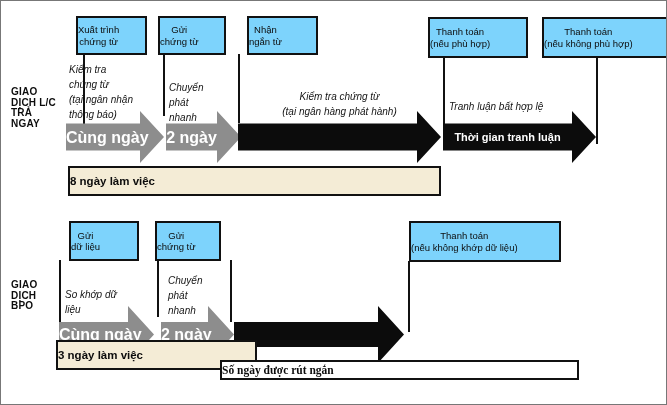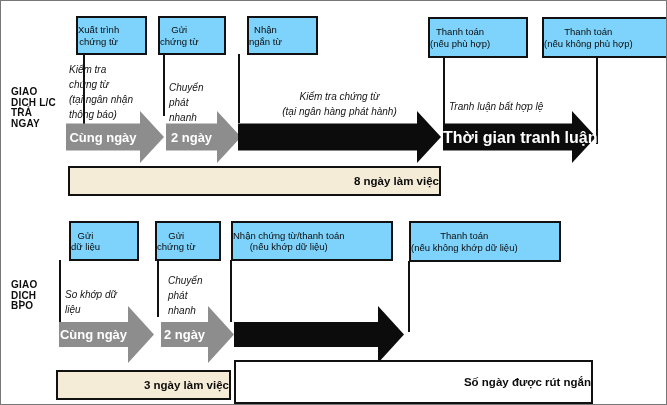--- a/index.html
+++ b/index.html
@@ -25,25 +25,25 @@
     position:absolute;font-style:italic;font-size:10px;line-height:15px;
     white-space:pre-line;color:#141414;
   }
   .ann.center{text-align:center;}
   .arrow{position:absolute;}
   .arrow svg{position:absolute;left:0;top:0;display:block;}
   .arrow-gray polygon{fill:var(--arrow-gray);}
   .arrow-black polygon{fill:var(--arrow-black);}
   .arrow .lbl{
     position:absolute;text-align:center;font-weight:bold;color:#fff;
-    font-size:13px;white-space:nowrap;
+    font-size:16px;white-space:nowrap;
   }
   .bar{
     position:absolute;box-sizing:border-box;display:flex;align-items:center;
-    justify-content:flex-end;font-weight:bold;font-size:11.5px;white-space:nowrap;padding-left:36px;
+    justify-content:flex-start;font-weight:bold;font-size:11.5px;white-space:nowrap;
   }
   .bar.cream{background:var(--bar-cream);border:2px solid var(--box-border);color:#0c0c0c;}
   .bar.white{background:var(--bar-white);border:2px solid var(--box-border);color:#0c0c0c;}
   .bar.black{background:var(--bar-black);color:#ffffff;}
 </style>
 </head>
 <body>
 
 <div class="canvas">
 
@@ -73,21 +73,21 @@
   <div class="arrow arrow-black" style="left:237px;top:110px;width:203px;height:52px;">
     <svg width="203" height="52">
         <polygon points="0,12.5 179,12.5 179,0 203,26 179,52 179,39.5 0,39.5"></polygon>
       </svg>
     <span class="lbl" style="left:0;top:13px;width:179px;line-height:27px;margin-top:44px;">5 ngày làm việc</span>
   </div>
   <div class="arrow arrow-black" style="left:442px;top:110px;width:153px;height:52px;">
     <svg width="153" height="52">
         <polygon points="0,12.5 129,12.5 129,0 153,26 129,52 129,39.5 0,39.5"></polygon>
       </svg>
-    <span class="lbl" style="left:0;top:13px;width:129px;line-height:27px;font-size:16px;">Thời gian tranh luận</span>
+    <span class="lbl" style="left:0;top:13px;width:129px;line-height:27px;font-size:11px;">Thời gian tranh luận</span>
   </div>
 
   <div class="arrow arrow-gray" style="left:58px;top:305px;width:95px;height:57px;">
     <svg width="95" height="57">
         <polygon points="0,16 69,16 69,0 95,28.5 69,57 69,41 0,41"></polygon>
       </svg>
     <span class="lbl" style="left:0;top:16px;width:69px;line-height:25px;">Cùng ngày</span>
   </div>
   <div class="arrow arrow-gray" style="left:160px;top:305px;width:73px;height:57px;">
     <svg width="73" height="57">
@@ -115,24 +115,24 @@
 
   <div class="ann" style="left:448px;top:98px;">Tranh luận bất hợp lệ</div>
   <div class="ann" style="left:167px;top:272px;">Chuyển
 phát
 nhanh</div>
 
   <div class="bar cream" style="left:67px;top:165px;width:373px;height:30px;">
     <span>8 ngày làm việc</span>
   </div>
 
-  <div class="bar cream" style="left:55px;top:369px;width:175px;height:30px;">
+  <div class="bar cream" style="left:55px;top:339px;width:201px;height:30px;">
     <span>3 ngày làm việc</span>
   </div>
-  <div class="bar white" style="left:233px;top:359px;width:359px;height:44px;">
+  <div class="bar white" style="left:219px;top:359px;width:359px;height:20px;font-family:Liberation Serif, serif;">
     <span>Số ngày được rút ngắn</span>
   </div>
 
   <div class="bx" style="left:48px;top:15px;width:71px;height:39px;">
     <span>Xuất trình
 chứng từ</span>
   </div>
   <div class="bx" style="left:130px;top:15px;width:68px;height:39px;">
     <span>Gửi
 chứng từ</span>
@@ -151,24 +151,20 @@
   </div>
 
   <div class="bx" style="left:41px;top:220px;width:70px;height:40px;">
     <span>Gửi
 dữ liệu</span>
   </div>
   <div class="bx" style="left:127px;top:220px;width:66px;height:40px;">
     <span>Gửi
 chứng từ</span>
   </div>
-  <div class="bx" style="left:203px;top:220px;width:162px;height:40px;">
-    <span>Nhận chứng từ/thanh toán
-(nếu khớp dữ liệu)</span>
-  </div>
   <div class="bx" style="left:381px;top:220px;width:152px;height:41px;">
     <span>Thanh toán
 (nếu không khớp dữ liệu)</span>
   </div>
 
   <div class="sec-label" style="left:10px;top:86px;">GIAO
 DỊCH L/C
 TRẢ
 NGAY</div>
   <div class="sec-label" style="left:10px;top:279px;">GIAO

